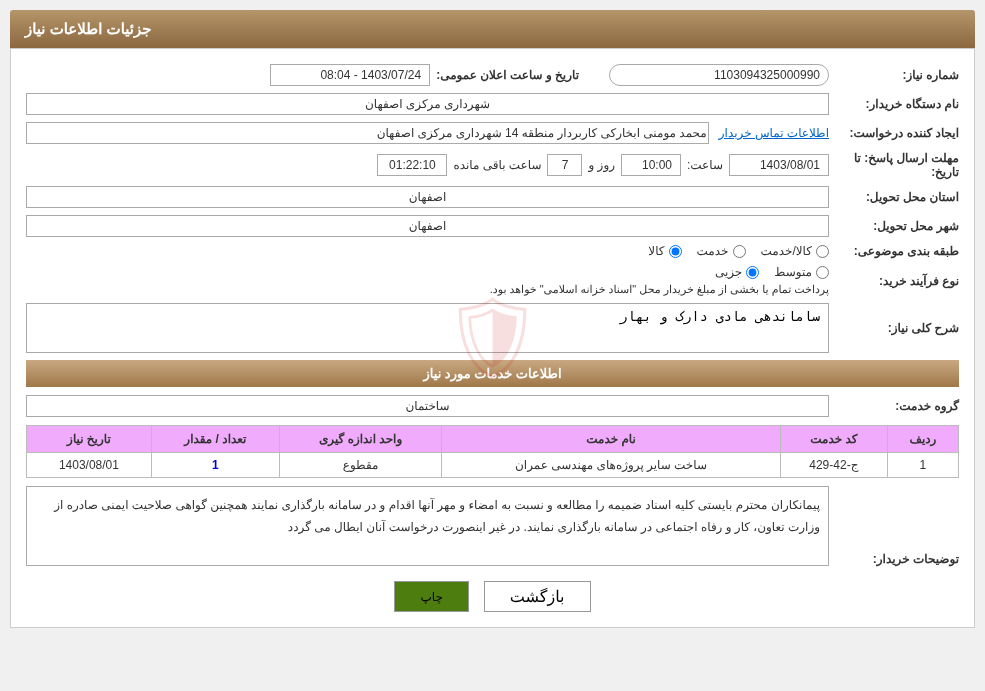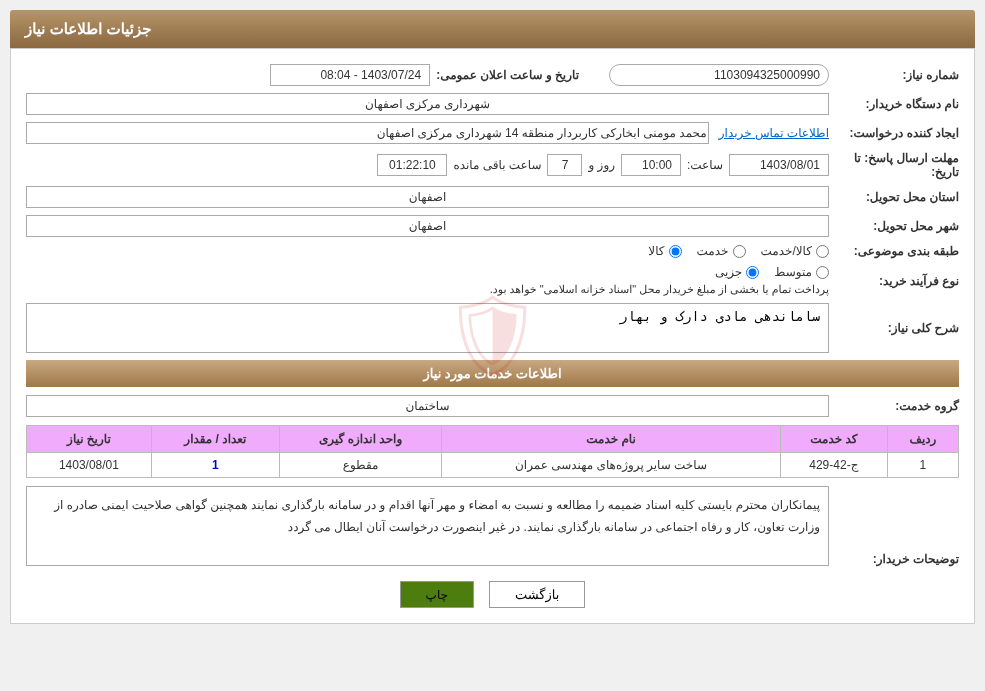--- a/index.html
+++ b/index.html
@@ -118,21 +118,21 @@
       padding: 5px 25px;
       cursor: pointer;
       font-size: 12px;
       font-family: Tahoma, Arial, sans-serif;
     }
     .btn-back {
       background: white;
       border: 1px solid #999;
       padding: 5px 25px;
       cursor: pointer;
-      font-size: 13px;
+      font-size: 16px;
       font-family: Tahoma, Arial, sans-serif;
     }
     .link-text {
       color: #0066cc;
       cursor: pointer;
       text-decoration: underline;
     }
     .watermark-area {
       position: relative;
     }

